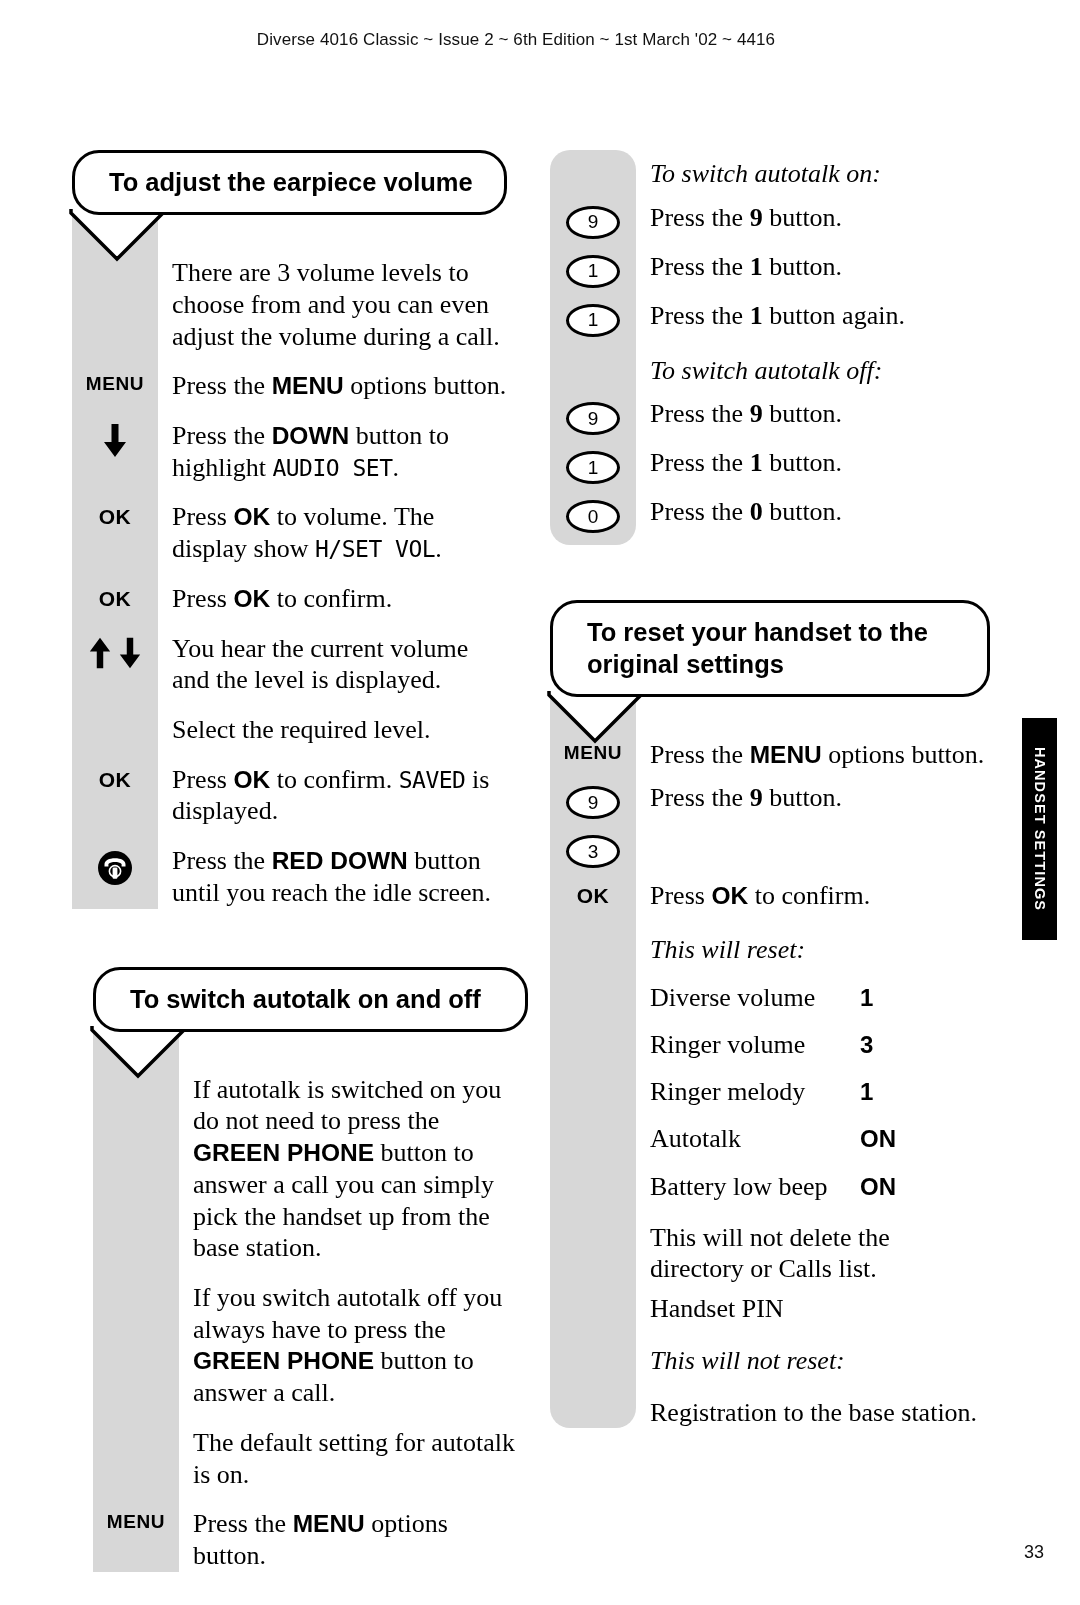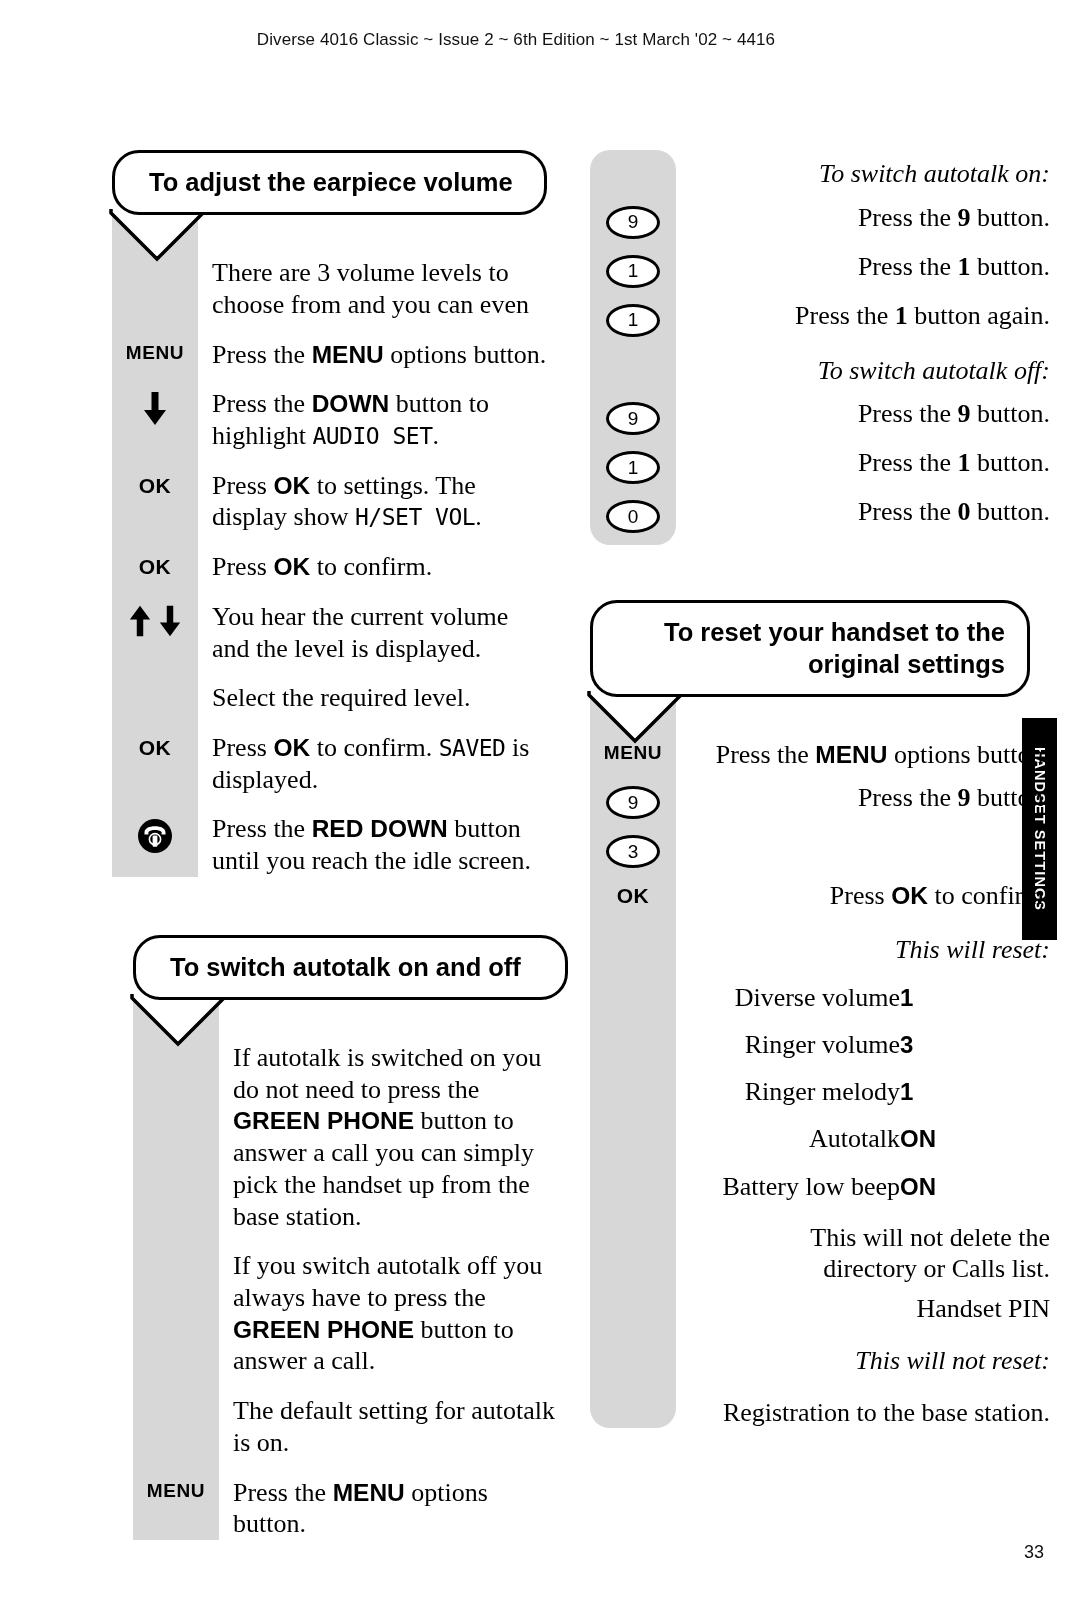--- a/index.html
+++ b/index.html
@@ -42,21 +42,21 @@
     transform-origin:center center;
     white-space:nowrap;
     color:#fff;
     font-family:"Liberation Sans", sans-serif;
     font-weight:bold;
     font-size:14.5px;
     letter-spacing:1.1px;
   }
 
   
-  .col{position:absolute;top:0;margin-left:40px;}
+  .col{position:absolute;top:0;}
   .col-left{left:72px;width:445px;}
   .col-right{left:550px;width:460px;}
 
   
   .bubble{
     position:relative;
     border:3.5px solid #000;
     border-radius:27px;
     background:#fff;
     padding:14px 22px 14px 34px;
@@ -212,20 +212,21 @@
 
     <div class="stepblock">
       <div class="gutter"></div>
       <div class="rows">
 
         <div class="row">
           <div class="key"></div>
           <div class="txt">
             <span>There are 3 volume levels to</span><br>
             <span>choose from and you can even</span><br>
+            <span>adjust the volume during a call.</span>
           </div>
         </div>
 
         <div class="row gap">
           <div class="key">
             <span class="k-menu">MENU</span>
           </div>
           <div class="txt"><span>Press the </span><span class="b">MENU</span><span> options button.</span></div>
         </div>
 
@@ -237,21 +238,21 @@
                 </svg>
             </span>
           </div>
           <div class="txt"><span>Press the </span><span class="b">DOWN</span><span> button to</span><br><span>highlight </span><span class="lcd">AUDIO SET</span><span>.</span></div>
         </div>
 
         <div class="row gap">
           <div class="key">
             <span class="k-ok">OK</span>
           </div>
-          <div class="txt"><span>Press </span><span class="b">OK</span><span> to settings. The</span><br><span>display show </span><span class="lcd">H/SET VOL</span><span>.</span></div>
+          <div class="txt"><span>Press </span><span class="b">OK</span><span> to volume. The</span><br><span>display show </span><span class="lcd">H/SET VOL</span><span>.</span></div>
         </div>
 
         <div class="row gap">
           <div class="key">
             <span class="k-ok">OK</span>
           </div>
           <div class="txt"><span>Press </span><span class="b">OK</span><span> to confirm.</span></div>
         </div>
 
         <div class="row gap">
@@ -351,21 +352,21 @@
           </div>
           <div class="txt"><span>Press the </span><span class="b">MENU</span><span> options button.</span></div>
         </div>
 
       </div>
     </div>
   </div>
 
 </div>
 
-<div class="col col-right" style="top:150px;text-align:right;">
+<div class="col col-right" style="top:150px;">
 
   <div>
     <div class="stepblock" style="margin-top:0;padding-top:0;">
       <div class="gutter round-top round-bottom"></div>
       <div class="rows" style="padding:8px 0 12px 0;">
 
         <div class="row">
           <div class="key"></div>
           <div class="txt ital">To switch autotalk on:</div>
         </div>

